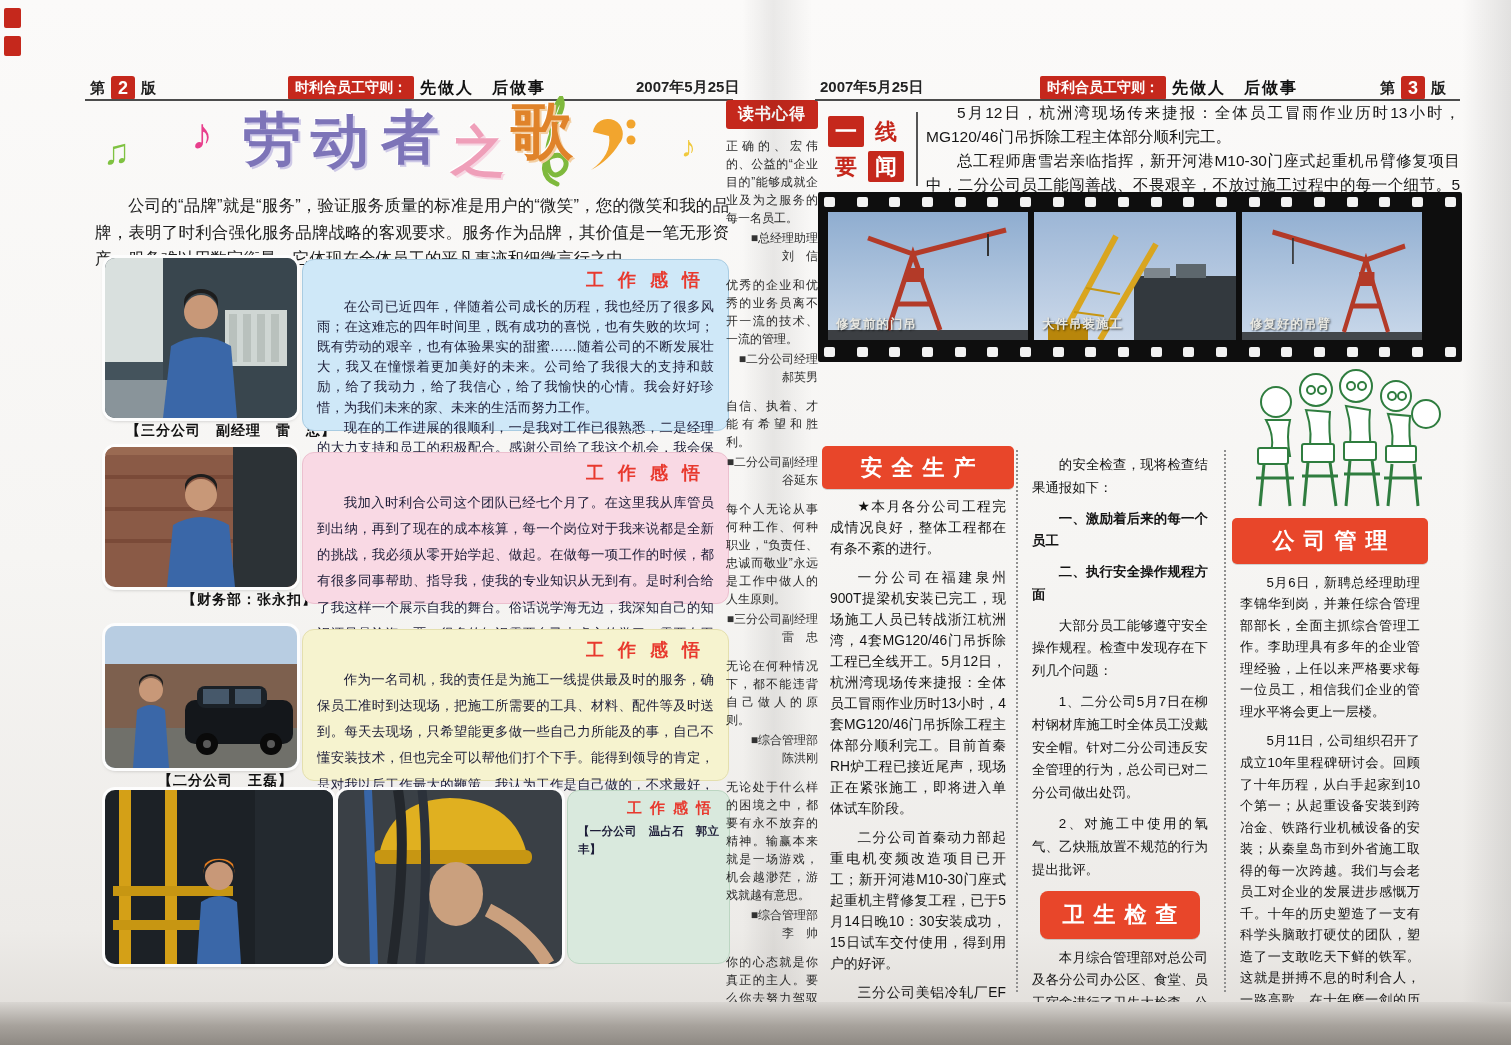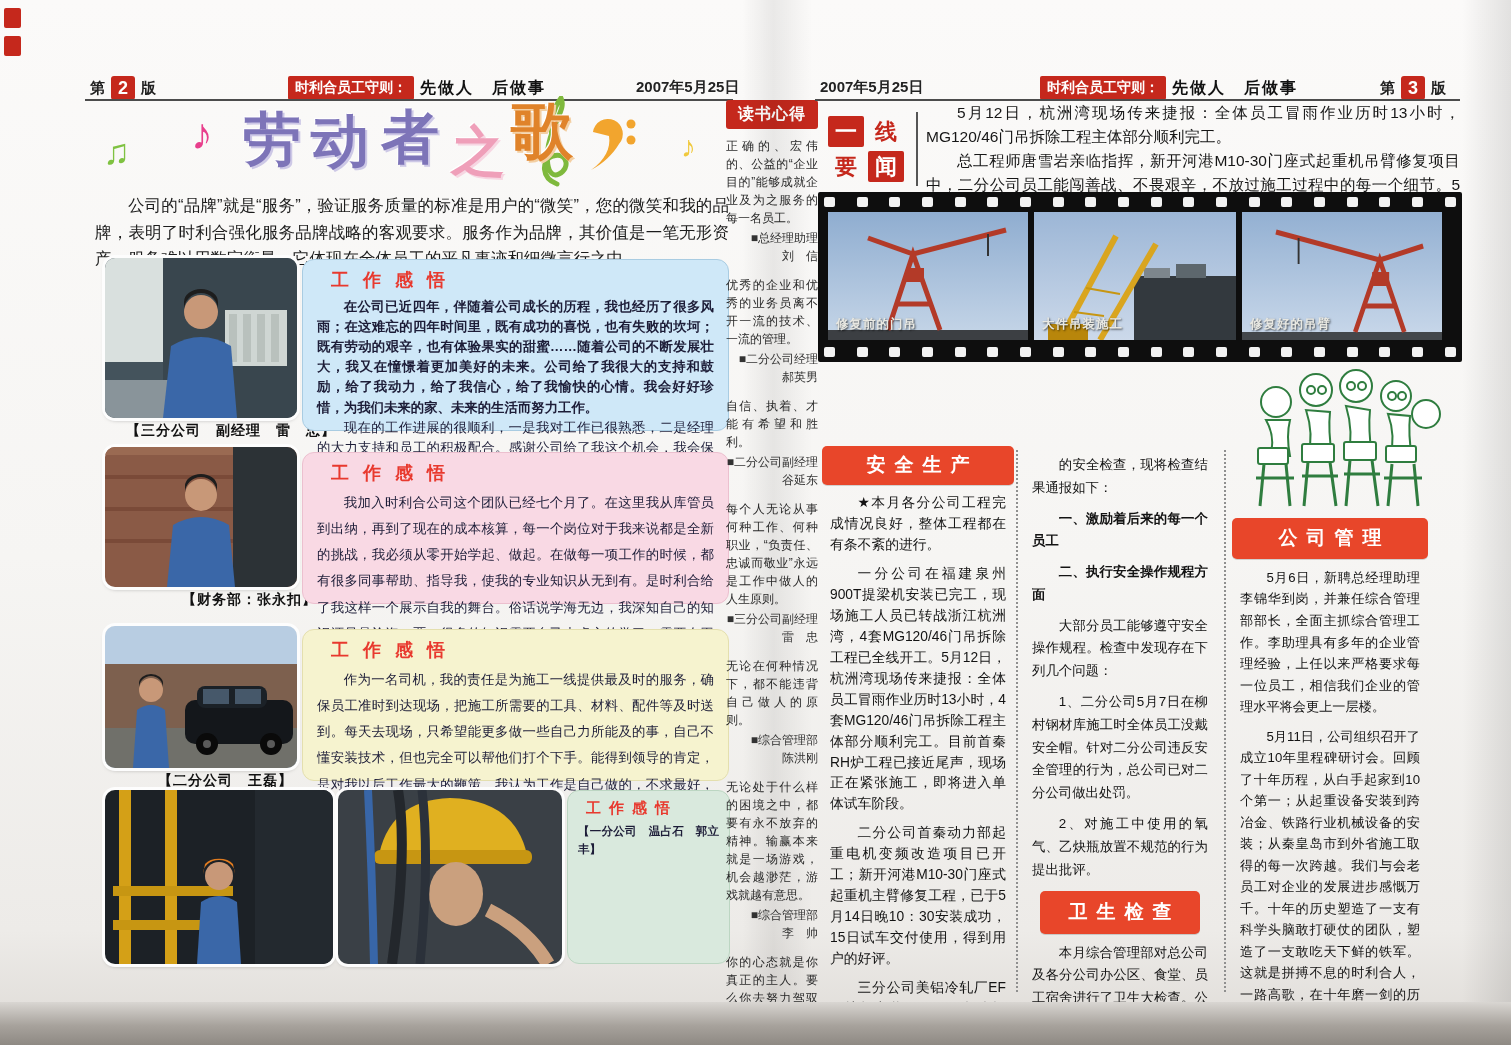--- a/index.html
+++ b/index.html
@@ -35,21 +35,21 @@
   .intro p{margin:0;text-indent:2em;}
 
   
   .photo{position:absolute;border-radius:10px;overflow:hidden;
     box-shadow:0 0 0 3px #fdfdfd,0 2px 4px rgba(0,0,0,.35);}
   .photo svg{display:block;width:100%;height:100%;}
   .cap{position:absolute;font-size:14px;font-weight:bold;color:#111;letter-spacing:1px;}
 
   
   .wg-box{position:absolute;border-radius:12px;padding:8px 14px 6px;box-sizing:border-box;}
-  .wg-box h3{margin:0 0 5px;text-align:left;color:#e8392e;font-size:18px;font-weight:bold;letter-spacing:14px;text-indent:14px;}
+  .wg-box h3{margin:0 0 5px;text-align:right;color:#e8392e;font-size:18px;font-weight:bold;letter-spacing:14px;text-indent:14px;}
   .wg-box p{margin:0;font-size:13.4px;color:#1d1d38;text-align:justify;text-indent:2em;}
   .bg-blue{background:#cfe8f8;border:1px solid #a9cce2;}
   .bg-pink{background:#f9d9e4;border:1px solid #ecc0cf;}
   .bg-yellow{background:#f6f3cf;border:1px solid #e4dfae;}
   .bg-green{background:#d9e9dd;border:1px solid #bcd6c2;}
 
   
   .mid{position:absolute;left:726px;top:100px;width:92px;}
   .mid-header{background:#c5281c;color:#fff;font-weight:bold;font-size:16px;text-align:center;
     padding:4px 0;border-radius:3px;margin-bottom:8px;letter-spacing:1px;}
@@ -70,29 +70,29 @@
   .holes{position:absolute;left:6px;right:6px;height:10px;display:flex;justify-content:space-between;}
   .holes i{width:11px;height:10px;background:#f2f2f2;border-radius:2px;}
   .film-photo{position:absolute;top:20px;height:128px;overflow:hidden;}
   .film-photo svg{display:block;width:100%;height:100%;}
   .film-cap{position:absolute;bottom:7px;left:8px;font-size:12.5px;font-weight:bold;color:#e8e8e2;
     text-shadow:1px 1px 2px rgba(0,0,0,.7);letter-spacing:1px;}
 
   
   .headline{position:absolute;left:824px;top:386px;width:436px;font-size:35px;font-weight:bold;color:#141414;
     letter-spacing:2px;border-bottom:4px solid #2b2b2b;padding-bottom:10px;}
-  .col-header{background:#e8462a;color:#fff;font-size:19px;font-weight:bold;text-align:center;
+  .col-header{background:#e8462a;color:#fff;font-size:22px;font-weight:bold;text-align:center;
     letter-spacing:9px;text-indent:9px;padding:5px 0;border-radius:5px;box-shadow:0 1px 0 rgba(0,0,0,.15);}
   .rcol{position:absolute;color:#131313;text-align:justify;}
   .rcol p{margin:8px;text-indent:2em;}
   .col1{left:822px;top:446px;width:192px;font-size:13.8px;line-height:1.52;}
   .col2{left:1024px;top:446px;width:192px;font-size:13.4px;line-height:1.7;}
   .col3{left:1232px;top:362px;width:196px;font-size:13.2px;line-height:1.63;}
   .col1 .col-header{margin-bottom:8px;}
-  .col2 .col-header{margin:10px 16px 8px;}
+  .col2 .col-header{margin:10px 16px 8px;border-radius:8px;}
   .col3 .col-header{margin:6px 0 8px;}
   .vdots{position:absolute;top:450px;height:542px;width:0;border-left:2px dotted #8f8f8f;}
 </style>
 </head>
 <body>
 
 <div id="canvas">
   <div class="paper"></div>
   <div class="seal" style="left:4px;top:8px;width:17px;height:20px;"></div>
   <div class="seal" style="left:4px;top:36px;width:17px;height:20px;"></div>
@@ -146,21 +146,21 @@
         <rect x="166" y="56" width="8" height="48" fill="#b9c1bd"></rect>
       <rect x="0" y="122" width="104" height="38" fill="#89949a"></rect>
       <path d="M58,160 L66,88 Q96,70 126,88 L132,160 Z" fill="#3a67a8"></path>
       <circle cx="96" cy="54" r="17" fill="#c89878"></circle>
       <path d="M79,52 a17,17 0 0 1 34,0 l0,-8 a17,13 0 0 0 -34,0 z" fill="#1d1d1d"></path>
     </svg>
   </div>
   <div class="cap" style="left:126px;top:422px;">【三分公司　副经理　雷　忠】</div>
   <div class="wg-box bg-blue" style="left:302px;top:259px;width:427px;height:172px;">
     <h3>工作感悟</h3>
-    <p style="line-height:1.5;font-weight:bold;">在公司已近四年，伴随着公司成长的历程，我也经历了很多风雨；在这难忘的四年时间里，既有成功的喜悦，也有失败的坎坷；既有劳动的艰辛，也有体验果实的甜蜜……随着公司的不断发展壮大，我又在憧憬着更加美好的未来。公司给了我很大的支持和鼓励，给了我动力，给了我信心，给了我愉快的心情。我会好好珍惜，为我们未来的家、未来的生活而努力工作。</p>
+    <p style="line-height:1.5;">在公司已近四年，伴随着公司成长的历程，我也经历了很多风雨；在这难忘的四年时间里，既有成功的喜悦，也有失败的坎坷；既有劳动的艰辛，也有体验果实的甜蜜……随着公司的不断发展壮大，我又在憧憬着更加美好的未来。公司给了我很大的支持和鼓励，给了我动力，给了我信心，给了我愉快的心情。我会好好珍惜，为我们未来的家、未来的生活而努力工作。</p>
     <p style="line-height:1.5;">现在的工作进展的很顺利，一是我对工作已很熟悉，二是经理的大力支持和员工的积极配合。感谢公司给了我这个机会，我会保持一颗积极向上的心，用心感染周围的人。在社会中，要保持良好的心态，不能被一些东西所诱惑，更不能为了金钱而放弃原则。现在我说不上成功，但我会继续努力。记得有人问我“怎样做才能长久留住人才”，我的回答是——在一定的条件下，我是以“心”留人，而不是以“薪”留人。</p>
   </div>
 
   <div class="photo" style="left:105px;top:447px;width:192px;height:140px;">
     <svg viewBox="0 0 192 140" preserveAspectRatio="none">
       <rect width="192" height="140" fill="#8a5a46"></rect>
       <rect x="0" y="0" width="192" height="140" fill="none"></rect>
       <rect x="128" y="0" width="64" height="140" fill="#2c3236"></rect>
       <rect x="0" y="0" width="128" height="8" fill="#9a6a52"></rect>
         <rect x="0" y="28" width="128" height="4" fill="#7a4a38"></rect>
@@ -378,21 +378,21 @@
           <path d="M60,118 L85,42 L112,118"></path>
             <path d="M70,92 L102,92"></path>
           <path d="M85,42 L178,18"></path>
             <path d="M85,42 L40,26"></path>
         </g>
         <rect x="78" y="56" width="18" height="14" fill="#b33a28"></rect>
         <path d="M160,22 L160,44" stroke="#333" stroke-width="2"></path>
       </svg>
       <span class="film-cap">修复前的门吊</span>
     </div>
-    <div class="film-photo" style="left:424px;width:200px;">
+    <div class="film-photo" style="left:424px;width:180px;">
       <svg viewBox="0 0 212 128" preserveAspectRatio="none">
         <defs>
             <linearGradient id="sky3" x1="0" y1="0" x2="0" y2="1">
               <stop offset="0" stop-color="#93b0d2"></stop>
               <stop offset="1" stop-color="#c9d8ea"></stop>
             </linearGradient>
           </defs>
         <rect width="212" height="128" fill="url(#sky3)"></rect>
         <rect x="0" y="120" width="212" height="8" fill="#43474b"></rect>
         <g stroke="#b33a28" stroke-width="5" fill="none">

